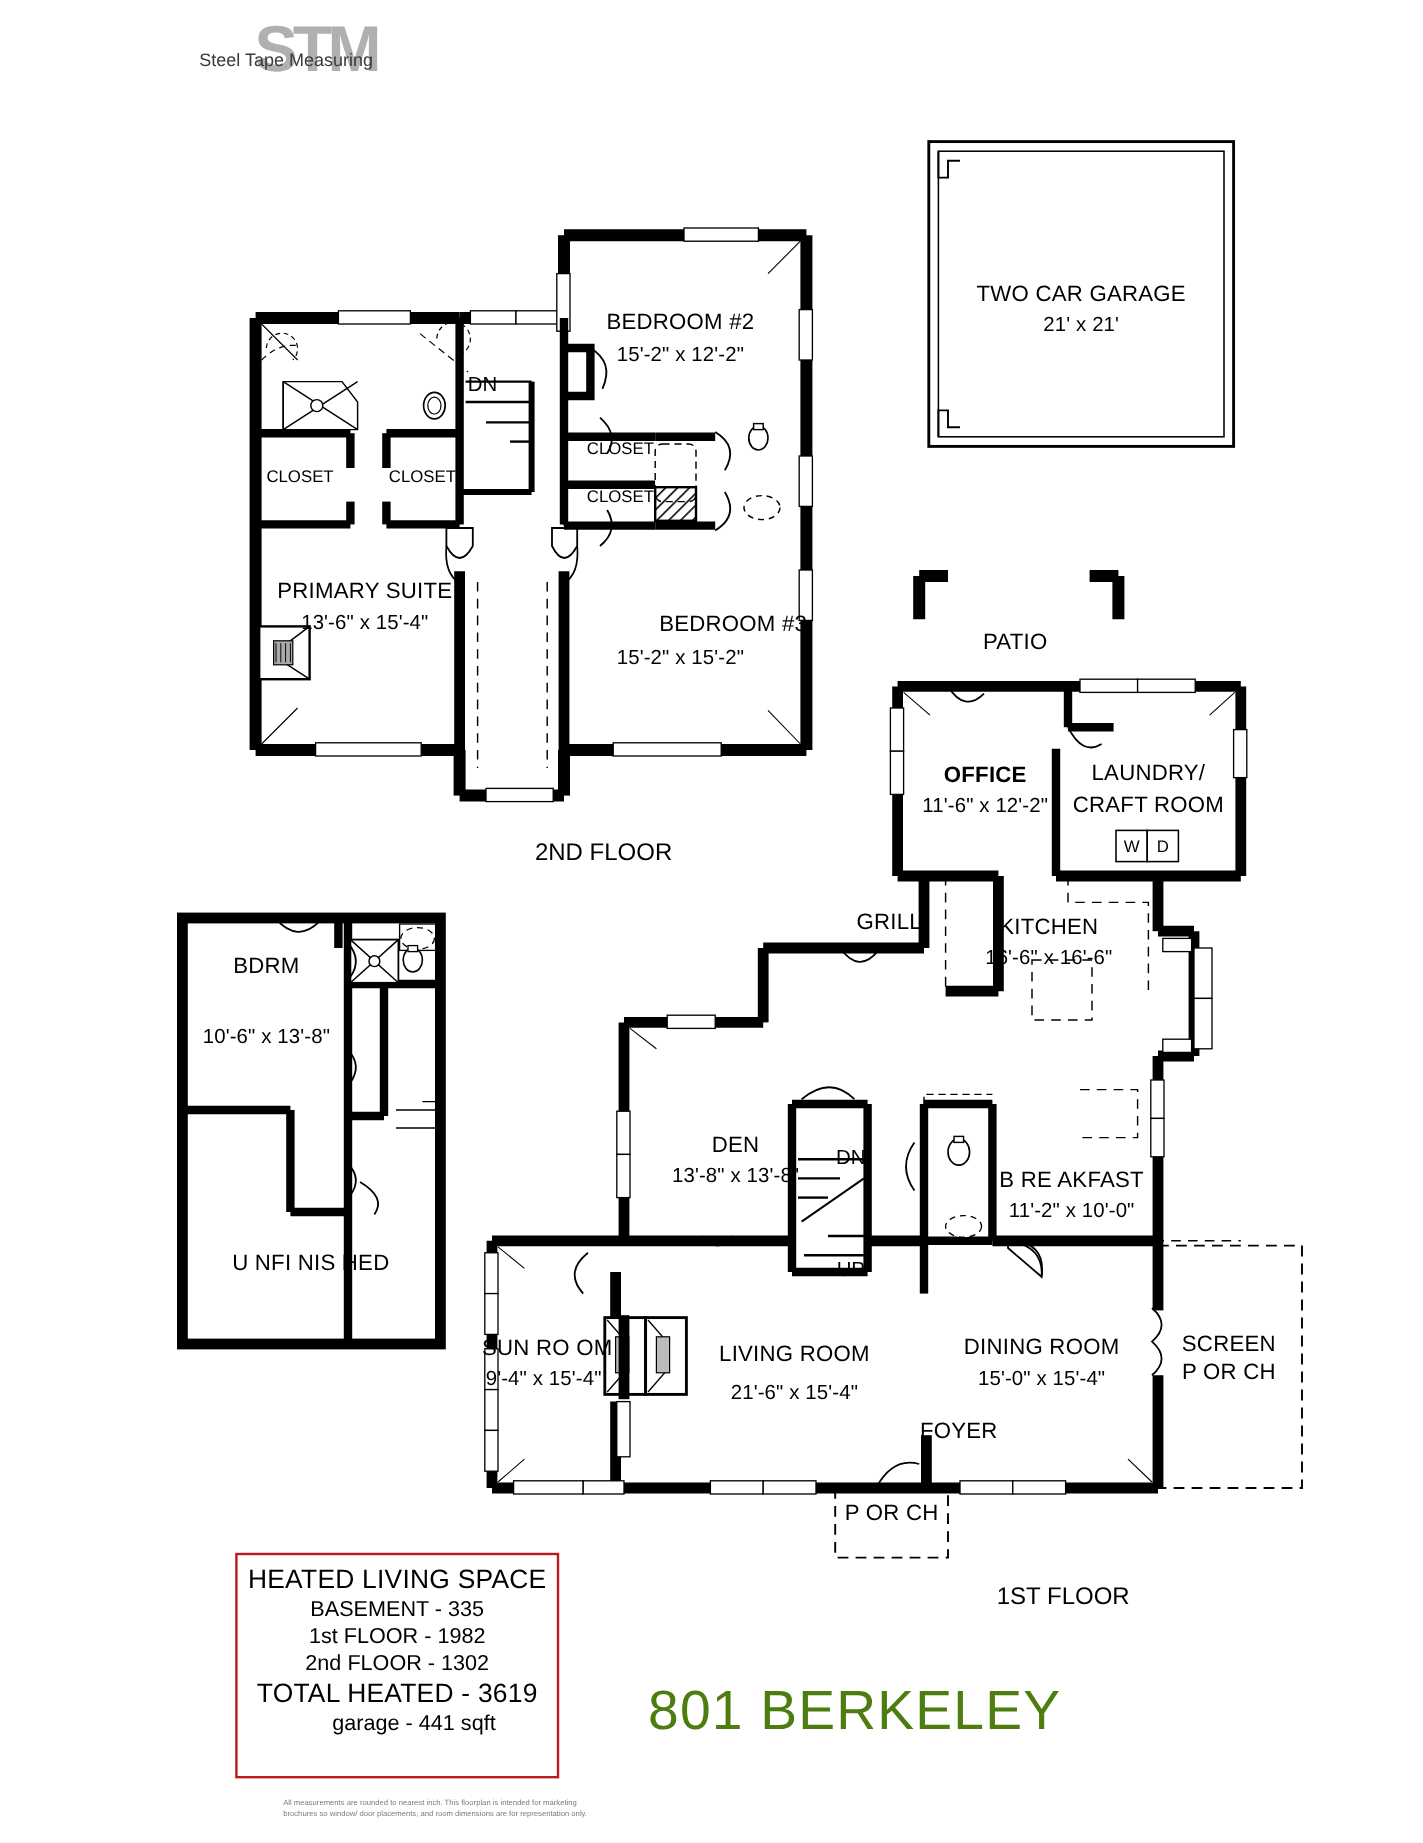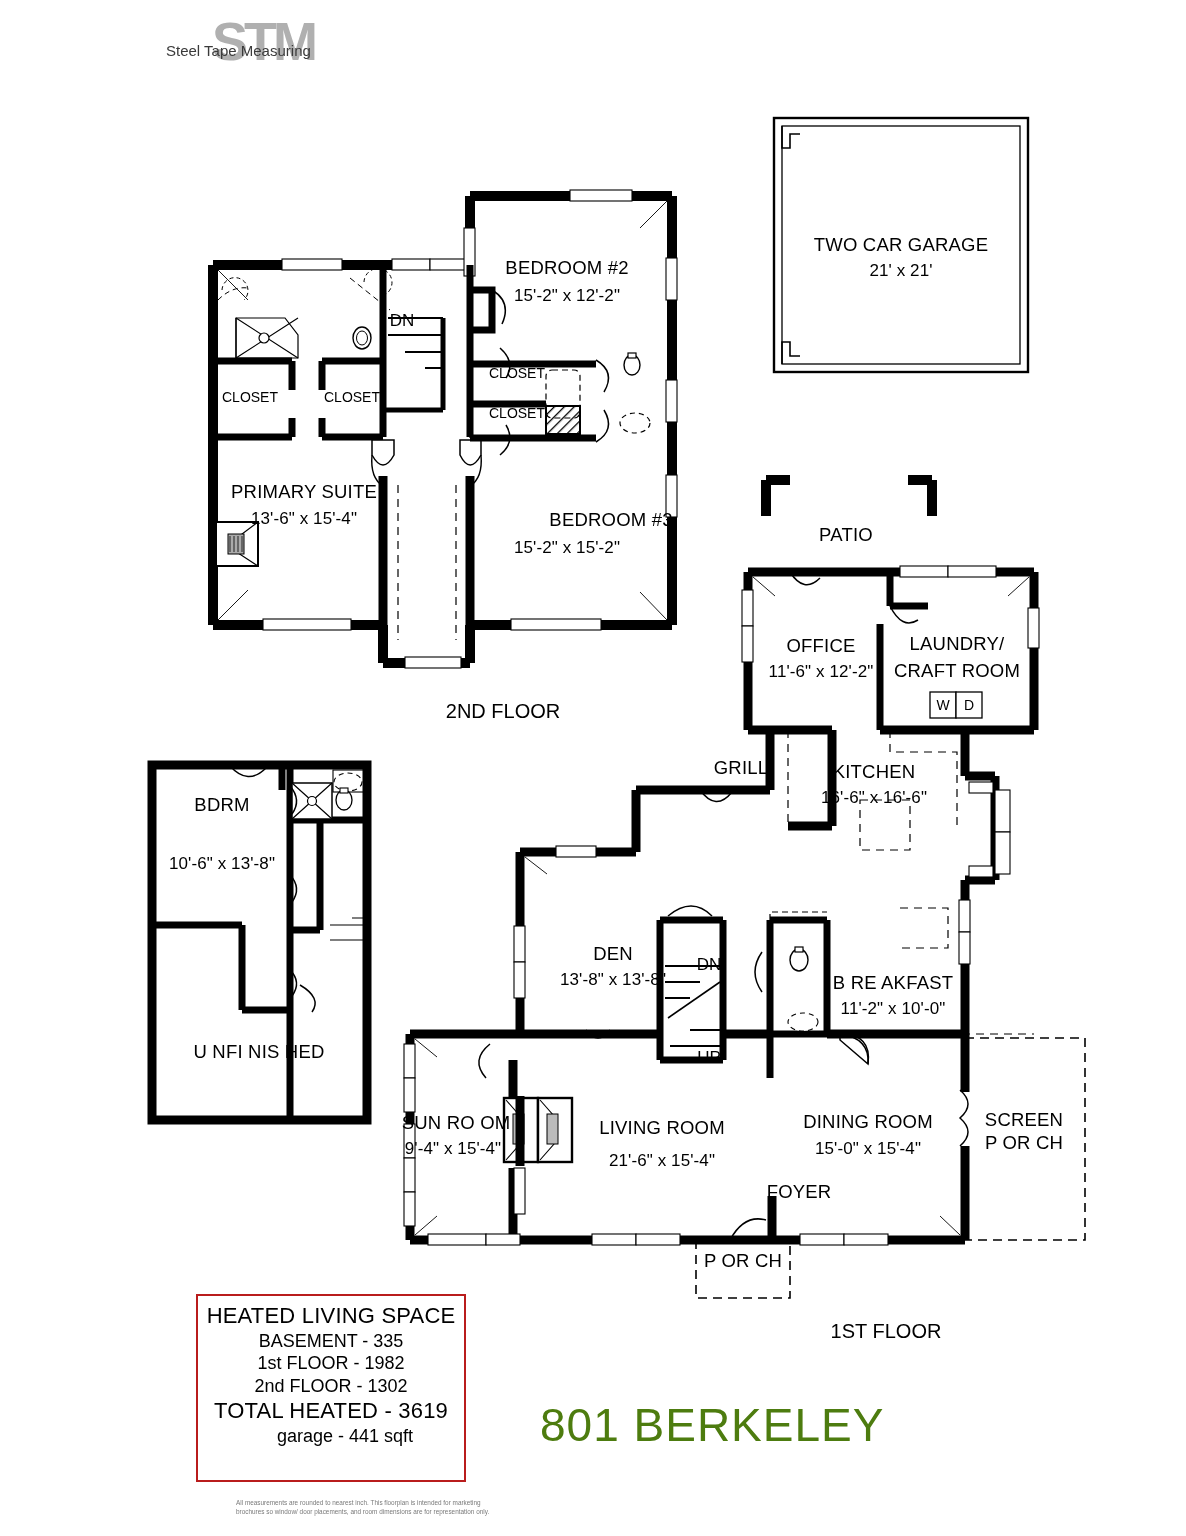--- a/index.html
+++ b/index.html
@@ -420,21 +420,21 @@
   <div class="lbl small" style="left:517px; top:405px;">CLOSET</div>
 
   <div class="lbl small" style="left:402px; top:311px; font-size:17px;">DN</div>
 
   <div class="lbl floorname" style="left:503px; top:700px;">2ND FLOOR</div>
 
   <div class="lbl room-name" style="left:222px; top:794px;">BDRM</div>
   <div class="lbl room-dim" style="left:222px; top:854px;">10'-6" x 13'-8"</div>
   <div class="lbl room-name" style="left:259px; top:1041px;">U NFI NIS HED</div>
 
-  <div class="lbl room-name" style="left:821px; top:635px;">OFFICE</div>
+  <div class="lbl room-name" style="left:821px; top:635px;font-weight:bold;">OFFICE</div>
   <div class="lbl room-dim" style="left:821px; top:662px;">11'-6" x 12'-2"</div>
 
   <div class="lbl room-name" style="left:957px; top:633px;">LAUNDRY/</div>
   <div class="lbl room-name" style="left:957px; top:660px;">CRAFT ROOM</div>
   <div class="lbl wd" style="left:943px; top:697px;">W</div>
   <div class="lbl wd" style="left:969px; top:697px;">D</div>
 
   <div class="lbl room-name" style="left:874px; top:761px;">KITCHEN</div>
   <div class="lbl room-dim" style="left:874px; top:788px;">16'-6" x 16'-6"</div>
 

